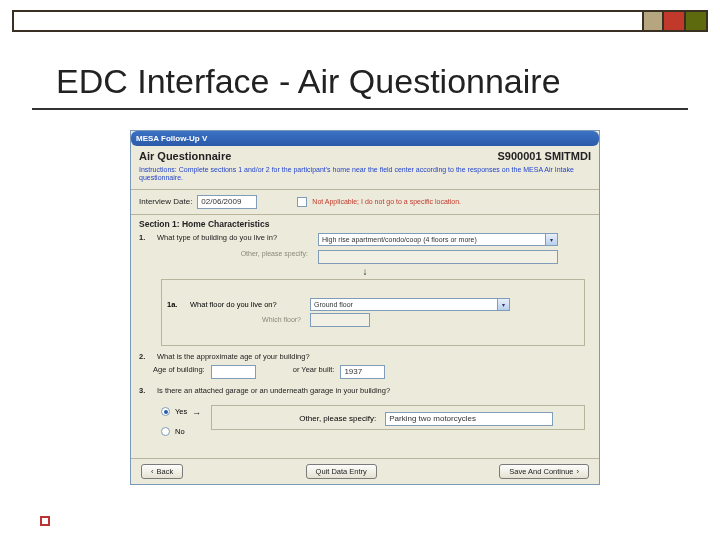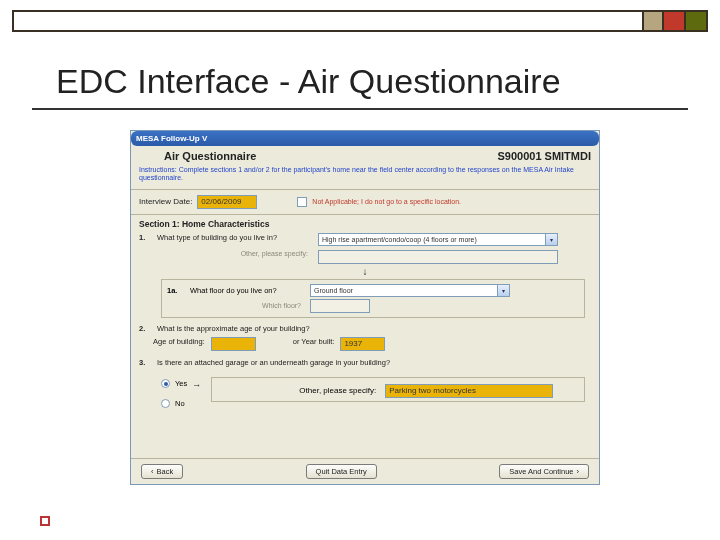--- a/index.html
+++ b/index.html
@@ -59,41 +59,40 @@
     font-weight: bold;
     font-size: 8px;
     border-radius: 6px;
   }
   .form-title-row {
     display: flex; justify-content: space-between;
     padding: 4px 8px 2px 8px;
     font-weight: bold; font-size: 11px;
     background: #eceadb;
     color: #222;
-    margin-left: 25px;
   }
   .instructions {
     padding: 2px 8px 6px 8px;
     color: #2244cc;
     font-size: 7px;
     line-height: 1.2;
     border-bottom: 1px solid #b8b49e;
     background: #eceadb;
   }
   .row-int {
     display: flex; align-items: center;
     padding: 5px 8px;
     gap: 5px;
     background: #eceadb;
     border-bottom: 1px solid #b8b49e;
   }
   .row-int .lbl { color: #222; font-size: 8px; }
   .tinput {
     border: 1px solid #7f9db9;
-    background: #eab308;
+    background: #ffffff;
     height: 14px;
     padding: 0 3px;
     font-size: 8px;
     color: #333;
   }
   .chk {
     width: 10px; height: 10px; border: 1px solid #7f9db9; background: #fff;
     display: inline-block;
   }
   .na-text { color: #c0392b; font-size: 7px; }
@@ -128,21 +127,21 @@
     font-size: 6px; color: #336;
   }
   .muted { color: #8a8a7a; font-size: 7px; }
   .arrow-down {
     text-align: center; font-size: 10px; color: #222; padding: 0;
   }
   .subbox {
     margin: 2px 14px 4px 30px;
     border: 1px solid #b8b49e;
     background: #eceadb;
-    padding: 3px 5px;
+    padding: 17px 5px;
     font-size: 7.5px;
   }
   .subbox .subrow { display: flex; align-items: center; gap: 5px; padding: 1px 0; }
   .radio {
     width: 9px; height: 9px; border: 1px solid #7f9db9; border-radius: 50%; background: #fff;
     display: inline-flex; align-items: center; justify-content: center;
   }
   .radio.checked::after { content: ""; width: 4px; height: 4px; background: #2b5aa8; border-radius: 50%; }
   .garage-opts {
     display: flex; flex-direction: column; gap: 4px;

